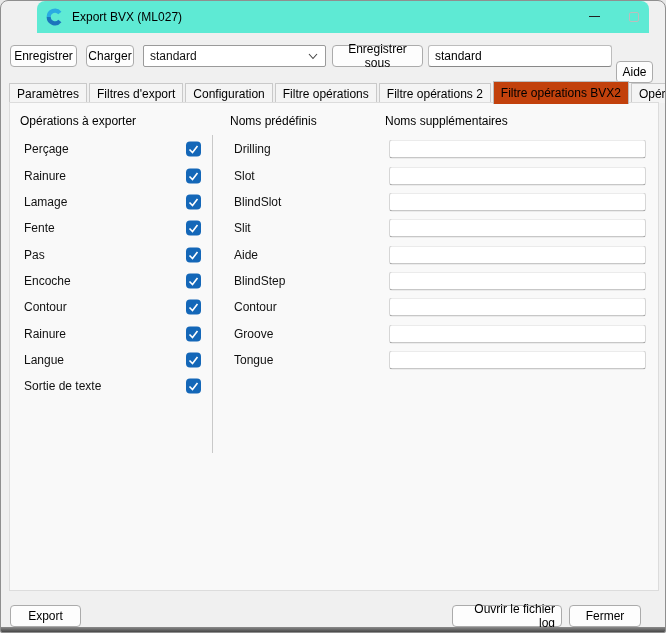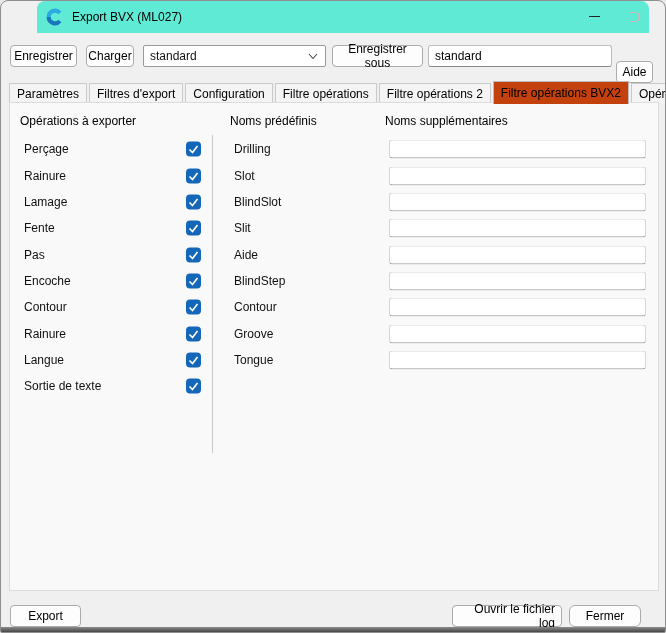--- a/index.html
+++ b/index.html
@@ -83,21 +83,21 @@
   .op-input {
     position:absolute; left:375px; top:50%; transform:translateY(-50%);
     width:257px; height:19px; background:#fff;
     border:1px solid #d6d6d6; border-bottom-color:#8f8f8f; border-radius:3px;
     font-size:12px; padding:0 5px; font-family:"Liberation Sans", sans-serif;
   }
   
   .foot-btn { top:604px;text-align:right; }
   .btn-export { left:9px; width:71px; }
   .btn-log { left:451px; width:110px; }
-  .btn-fermer { left:568px; width:72px;border-radius:6px; }
+  .btn-fermer { left:568px; width:72px; }
   .bottom-edge {
     position:absolute; left:0; right:0; bottom:0; height:5px;
     background:linear-gradient(#8c8c8c, #474747);
   }
 </style>
 </head>
 <body>
 
 <div class="window">
 

